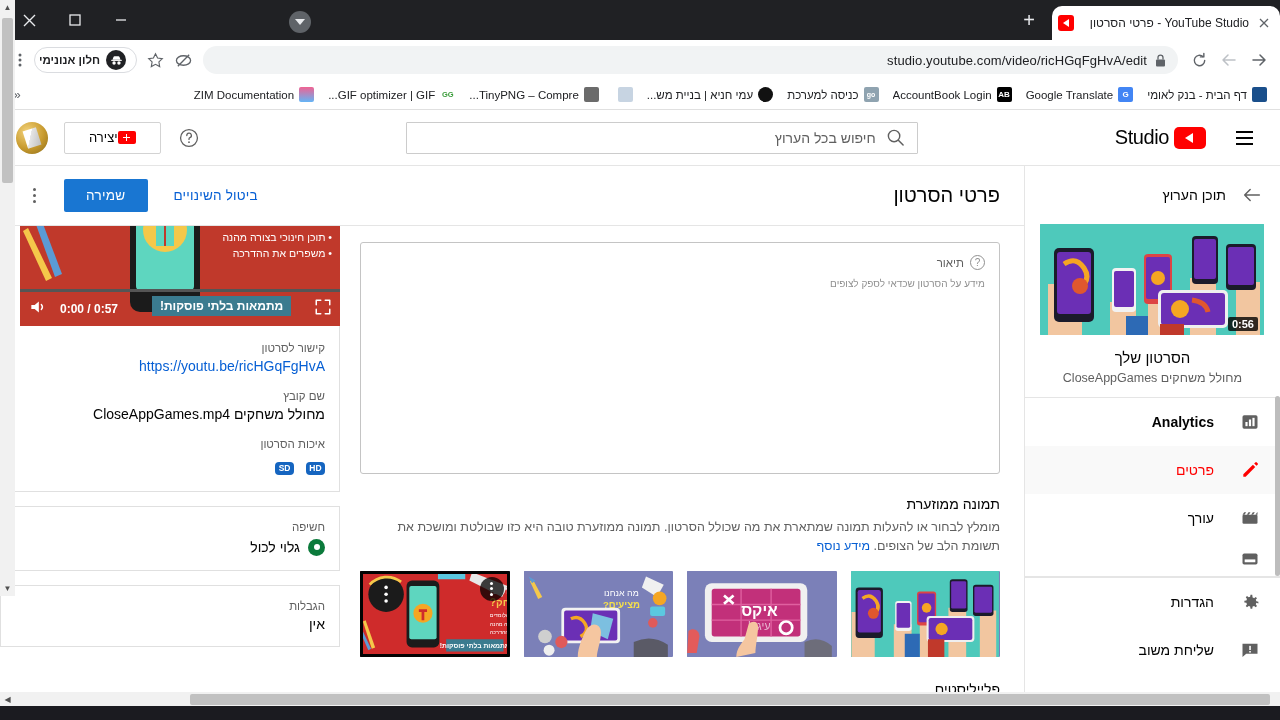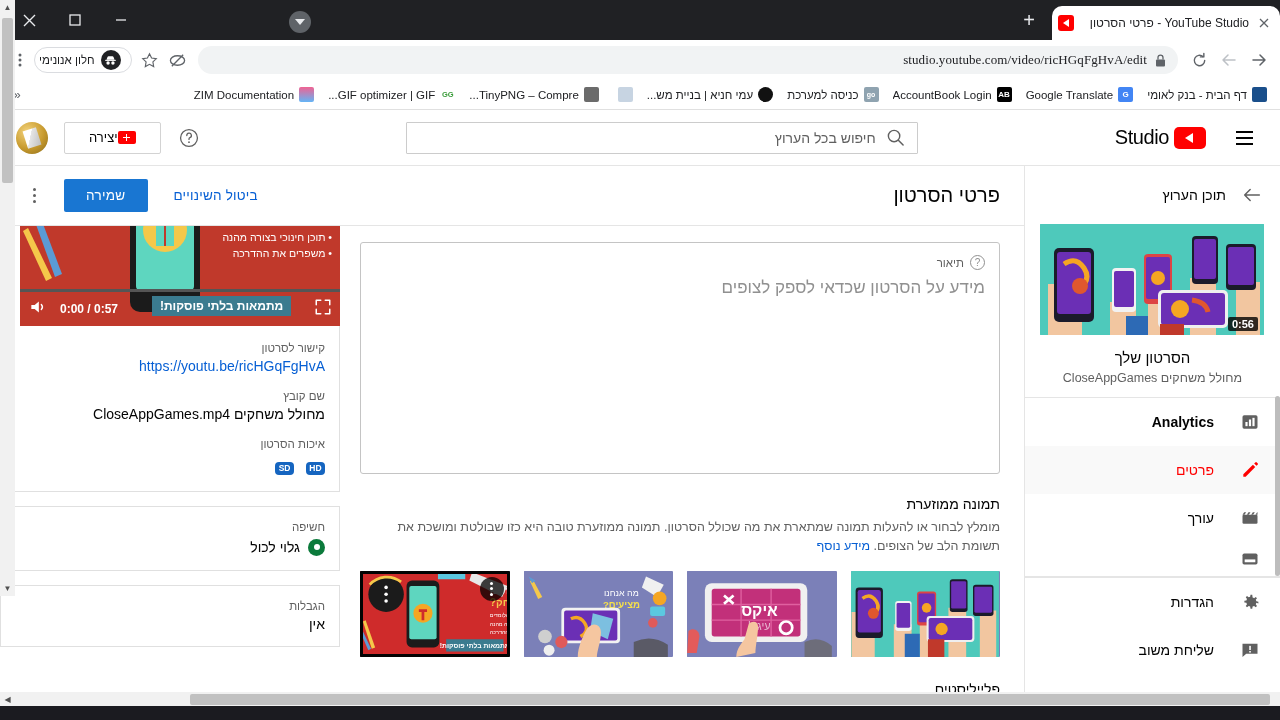--- a/index.html
+++ b/index.html
@@ -74,28 +74,28 @@
     color: #5f6368; flex: 0 0 30px;
   }
   .nav-btn.disabled { color: #bdc1c6; }
   .omnibox {
     flex: 1; height: 28px; background: #f1f3f4; border-radius: 14px;
     display: flex; align-items: center; direction: ltr; justify-content: flex-end;
     padding: 0 12px 0 14px; margin: 0 6px; gap: 8px; overflow: hidden;
   }
   .omnibox-lock { color: #5f6368; display: flex; align-items: center; }
   .omnibox-url {
-    font-size: 13px; color: #202124; white-space: nowrap; letter-spacing: .1px; font-family: Liberation Serif, serif;
+    font-size: 13px; color: #202124; white-space: nowrap; letter-spacing: .1px;
   }
   .tb-icon { width: 28px; height: 28px; display: flex; align-items: center; justify-content: center;
     color: #5f6368; flex: 0 0 28px; }
   .incognito-chip {
     height: 26px; border: 1px solid #dadce0; border-radius: 13px;
     display: flex; align-items: center; gap: 6px; padding: 0 10px 0 4px;
-    margin-right: 4px; direction: rtl; flex: 0 0 auto;
+    margin-right: 4px; direction: rtl; flex: 0 0 auto; font-weight: bold;
   }
   .incognito-chip .label { font-size: 11.5px; color: #202124; }
   .incognito-dot {
     width: 20px; height: 20px; border-radius: 50%; background: #202124;
     display: flex; align-items: center; justify-content: center;
   }
 
   .bookmarks-bar {
     position: absolute; top: 80px; left: 0; width: 1280px; height: 30px;
     background: #fff; border-bottom: 1px solid #e0e0e0;
@@ -234,21 +234,21 @@
   .desc-box {
     border: 1px solid #c4c4c4; border-radius: 3px; height: 232px;
     padding: 12px 14px; position: relative;
   }
   .desc-label-row { display: flex; align-items: center; gap: 6px; }
   .desc-label { font-size: 11.5px; color: #606060; }
   .qmark {
     width: 15px; height: 15px; border-radius: 50%; border: 1.3px solid #909090;
     color: #909090; font-size: 10px; display: flex; align-items: center; justify-content: center;
   }
-  .desc-ph { font-size: 17px; color: #909090; margin-top: 8px; }
+  .desc-ph { font-size: 10px; color: #909090; margin-top: 8px; }
 
   .sect-title { font-size: 14px; color: #030303; margin: 22px 0 6px; }
   .sect-desc { font-size: 12.5px; color: #606060; line-height: 1.55; max-width: 640px; }
   .sect-desc a { color: #065fd4; text-decoration: none; margin-left: 8px; }
   .thumbs-row { display: flex; gap: 14px; margin-top: 14px; }
   .thumb {
     width: 155px; height: 86px; position: relative; overflow: hidden;
     border-radius: 1px; background: #7b80b8;
   }
   .thumb.selected { outline: 3px solid #030303; outline-offset: -3px; }

